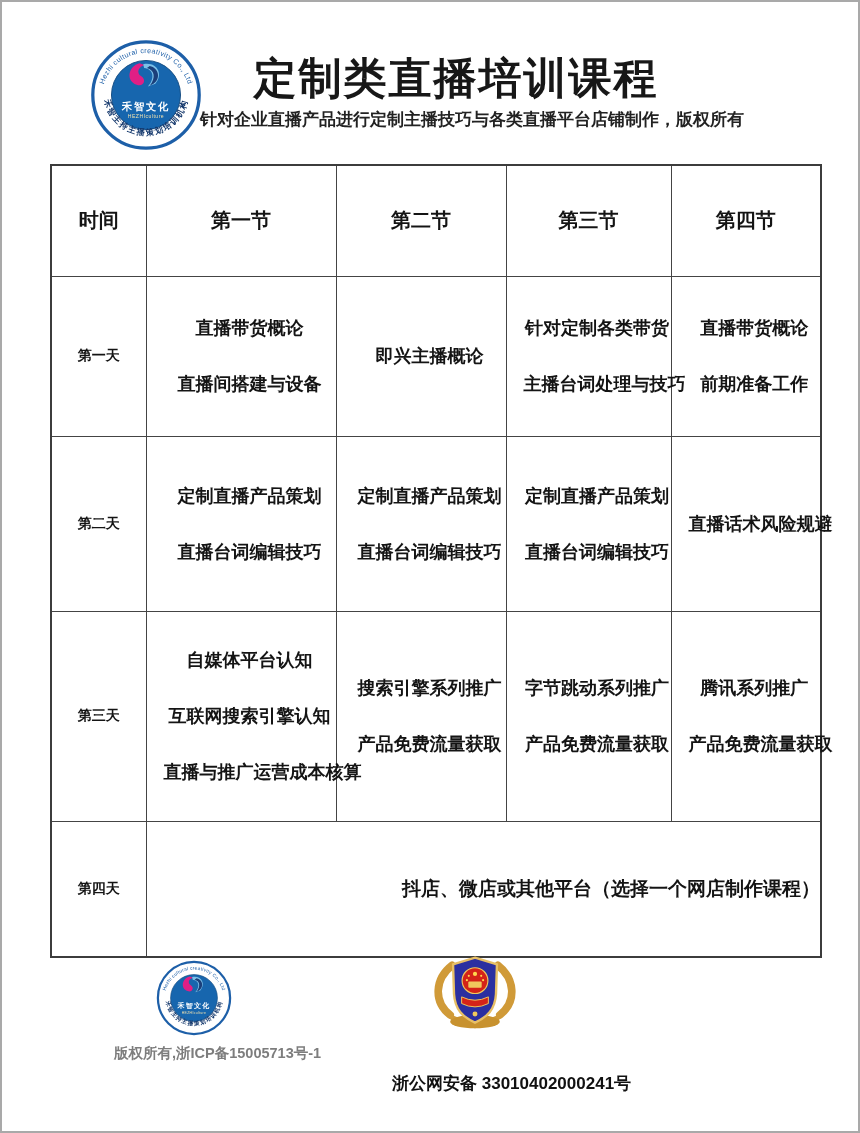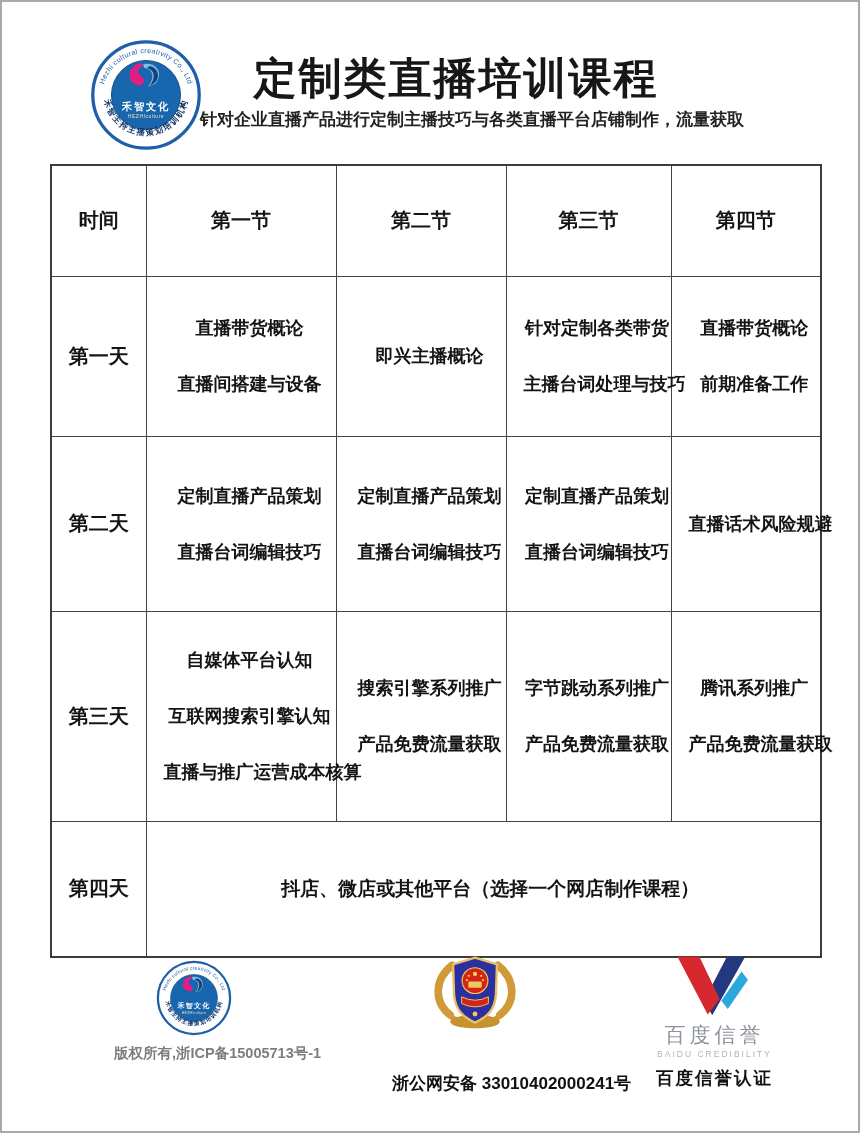--- a/index.html
+++ b/index.html
@@ -33,23 +33,23 @@
   .course-table {
     position:absolute; left:48px; top:162px; width:770px; height:761px;
     border-collapse:collapse; table-layout:fixed;
   }
   .course-table th, .course-table td {
     border:1px solid #444444; padding:0; text-align:center; vertical-align:middle;
     font-weight:700; color:#141414;
   }
   .course-table { border:2px solid #3c3c3c; }
   .course-table thead th { font-size:20px; }
-  .course-table .row-label { font-size:20px; }
+  .course-table .row-label { font-size:14px; }
   .course-table .cell-line { font-size:18px; line-height:56px; white-space:nowrap;margin-left:17px; }
-  .course-table .merged-cell { text-align:center; padding-left:14px; font-size:19px;border-radius:27px; }
+  .course-table .merged-cell { text-align:right; padding-left:14px; font-size:19px;border-radius:27px; }
   col.c0{width:95px;} col.c1{width:190px;} col.c2{width:170px;} col.c3{width:165px;} col.c4{width:150px;}
 
   
   .footer-col { position:absolute; text-align:center; }
   .footer-hezhi  { left:112px; top:958px; width:160px; }
   .footer-police { left:390px; top:950px; width:165px; }
   .footer-baidu  { left:630px; top:953px; width:165px; }
   .logo-footer  { width:76px; height:76px; display:block; margin:0 auto; }
   .police-icon  { width:96px; height:84px; display:block; margin:0 auto; }
   .baidu-icon   { width:84px; height:64px; display:block; margin:0 auto; }
@@ -79,21 +79,21 @@
     </symbol>
   </defs>
 </svg>
 
 <div class="page">
 
   <svg class="logo-top" viewBox="0 0 120 120">
     <use href="#hezhi-badge"></use>
   </svg>
   <div class="page-title">定制类直播培训课程</div>
-  <div class="page-subtitle">针对企业直播产品进行定制主播技巧与各类直播平台店铺制作，流量获取</div>
+  <div class="page-subtitle">针对企业直播产品进行定制主播技巧与各类直播平台店铺制作，版权所有</div>
 
   <table class="course-table">
     <colgroup>
       <col class="c0">
         <col class="c1">
         <col class="c2">
         <col class="c3">
         <col class="c4">
     </colgroup>
     <thead>
@@ -189,24 +189,14 @@
       <circle cx="56.5" cy="25" r="1.1" fill="#ffd84d"></circle>
       <circle cx="41.5" cy="29.5" r="1.1" fill="#ffd84d"></circle>
       <circle cx="58.5" cy="29.5" r="1.1" fill="#ffd84d"></circle>
       <rect x="43" y="31" width="14" height="6.5" rx="1" fill="#f0c95c"></rect>
       <path d="M36,47 Q50,54 64,47 L64,54 Q50,61 36,54 Z" fill="#d42318" stroke="#f0c95c" stroke-width="1"></path>
       <circle cx="50" cy="65" r="2.6" fill="#f0c95c"></circle>
     </svg>
     <div class="police-text">浙公网安备 33010402000241号</div>
   </div>
 
-  <div class="footer-col footer-baidu">
-    <svg class="baidu-icon" viewBox="0 0 90 70">
-      <path d="M58,2 L78,2 L42,66 L33,50 Z" fill="#24387f"></path>
-      <path d="M4,2 L28,2 L50,48 L37,65 Z" fill="#d7282f"></path>
-      <path d="M74,18 L81,27 L59,59 L52,50 Z" fill="#2aa7dc"></path>
-    </svg>
-    <div class="baidu-cn">百度信誉</div>
-    <div class="baidu-en">BAIDU CREDIBILITY</div>
-    <div class="baidu-cert">百度信誉认证</div>
-  </div>
 
 </div>
 
 </body></html>

